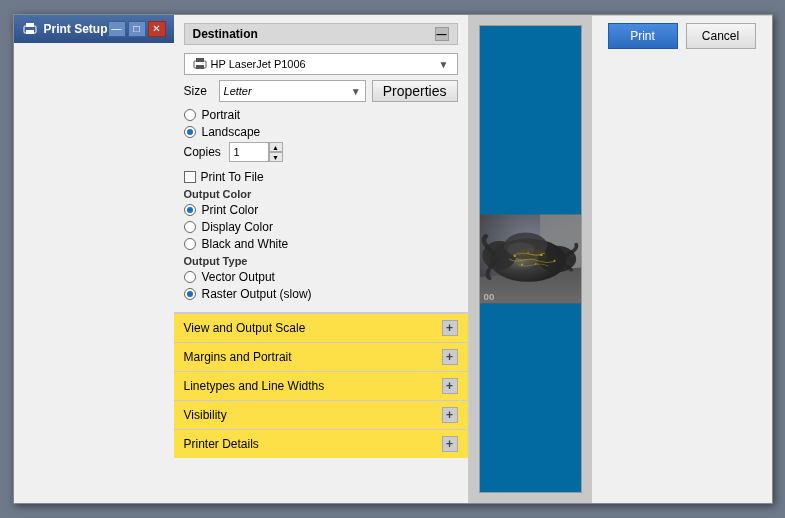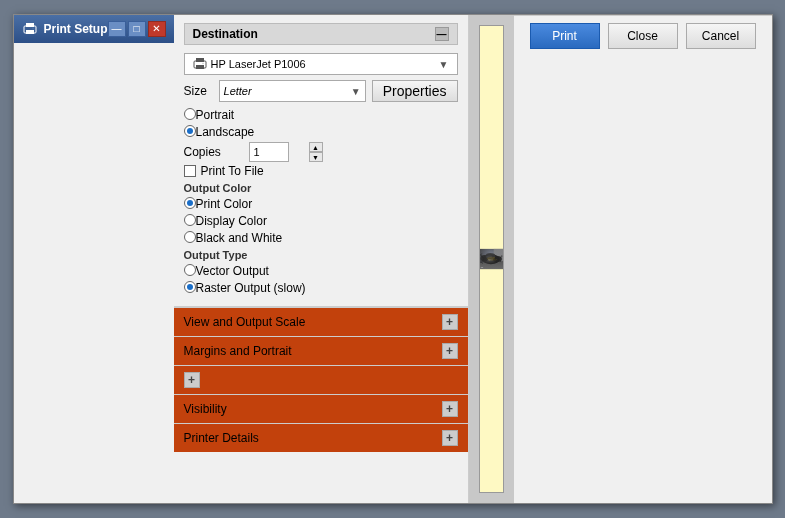--- a/index.html
+++ b/index.html
@@ -139,22 +139,23 @@
       padding: 2px 10px;
       border: 1px solid #aaa;
       background: linear-gradient(to bottom, #f5f5f5, #ddd);
       font-size: 14px;
       cursor: pointer;
       margin-left: 6px;
     }
 
     .orientation-row {
       display: flex;
-      align-items: flex-start;
+      align-items: center;
       margin-bottom: 3px;
+      gap: 6px;
     }
     .radio-custom {
       width: 12px;
       height: 12px;
       border-radius: 50%;
       border: 1px solid #666;
       background: white;
       display: flex;
       align-items: center;
       justify-content: center;
@@ -166,22 +167,22 @@
       width: 6px;
       height: 6px;
       border-radius: 50%;
       background: #1a6ec8;
     }
     .radio-label { font-size: 12px; }
 
     .copies-row {
       display: flex;
       align-items: center;
-      margin-bottom: 2px;
-      gap: 20px;
+      margin-bottom: 8px;
+      gap: 0;
     }
     .copies-label { min-width: 45px; font-size: 12px; }
     .copies-input {
       width: 40px;
       height: 20px;
       border: 1px solid #aaa;
       padding: 1px 4px;
       font-size: 11px;
     }
     .spinner-btns {
@@ -227,21 +228,21 @@
       margin: 4px 0 3px 0;
     }
 
     .expandable-section {
       border-top: 1px solid #ccc;
       padding: 6px 10px;
       display: flex;
       align-items: center;
       justify-content: space-between;
       cursor: pointer;
-      background: #c2410c;
+      background: #fde047;
     }
     .expandable-label { font-size: 12px; }
     .plus-btn {
       width: 16px;
       height: 16px;
       background: #ccc;
       border: 1px solid #aaa;
       display: flex;
       align-items: center;
       justify-content: center;
@@ -254,21 +255,21 @@
     
     .right-panel {
       flex: 1;
       background: #c8c8c8;
       display: flex;
       align-items: center;
       justify-content: center;
       padding: 10px;
     }
     .preview-frame {
-      background: #fef9c3;
+      background: #0369a1;
       border: 1px solid #999;
       width: 100%;
       height: 100%;
       overflow: hidden;
       display: flex;
       align-items: center;
       justify-content: center;
       position: relative;
     }
 
@@ -437,20 +438,21 @@
 
       <div class="expandable-section">
         <span class="expandable-label">View and Output Scale</span>
         <div class="plus-btn">+</div>
       </div>
       <div class="expandable-section">
         <span class="expandable-label">Margins and Portrait</span>
         <div class="plus-btn">+</div>
       </div>
       <div class="expandable-section">
+        <span class="expandable-label">Linetypes and Line Widths</span>
         <div class="plus-btn">+</div>
       </div>
       <div class="expandable-section">
         <span class="expandable-label">Visibility</span>
         <div class="plus-btn">+</div>
       </div>
       <div class="expandable-section">
         <span class="expandable-label">Printer Details</span>
         <div class="plus-btn">+</div>
       </div>
@@ -517,16 +519,15 @@
           <ellipse cx="210" cy="175" rx="70" ry="35" fill="#806000" opacity="0.15"></ellipse>
 
           <text x="15" y="355" font-size="40" font-weight="bold" fill="rgba(255,255,255,0.5)" font-family="Arial">00</text>
         </svg>
       </div>
     </div>
   </div>
 
   <div class="dialog-footer">
     <button class="footer-btn primary">Print</button>
-    <button class="footer-btn">Close</button>
     <button class="footer-btn">Cancel</button>
   </div>
 </div>
 
 </body></html>

